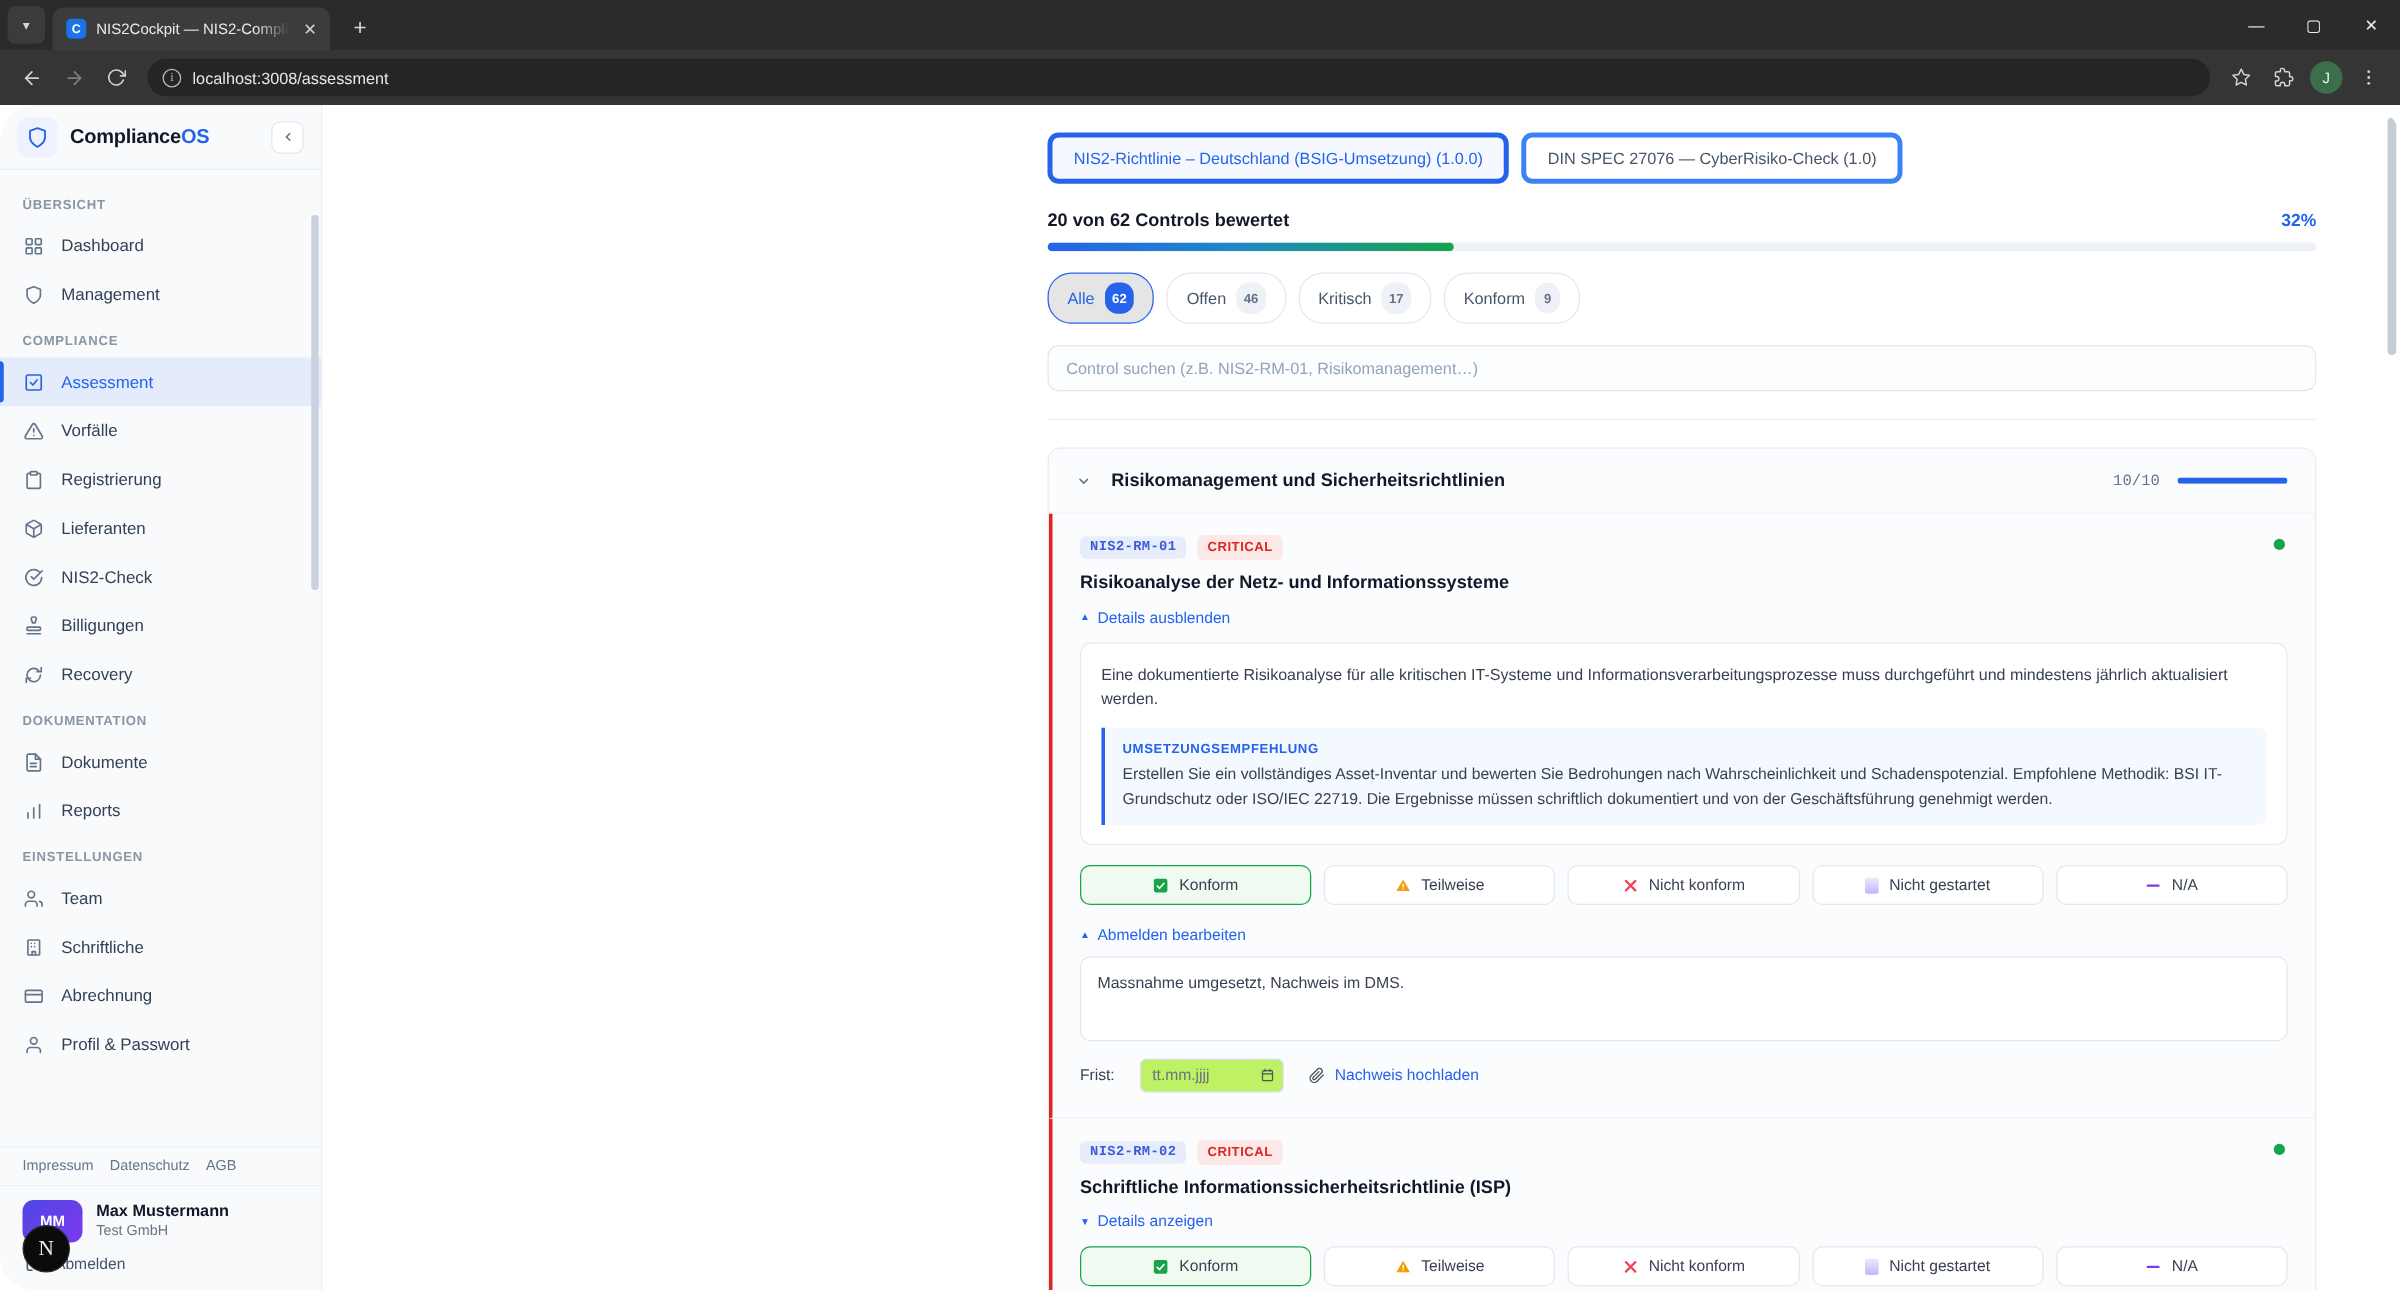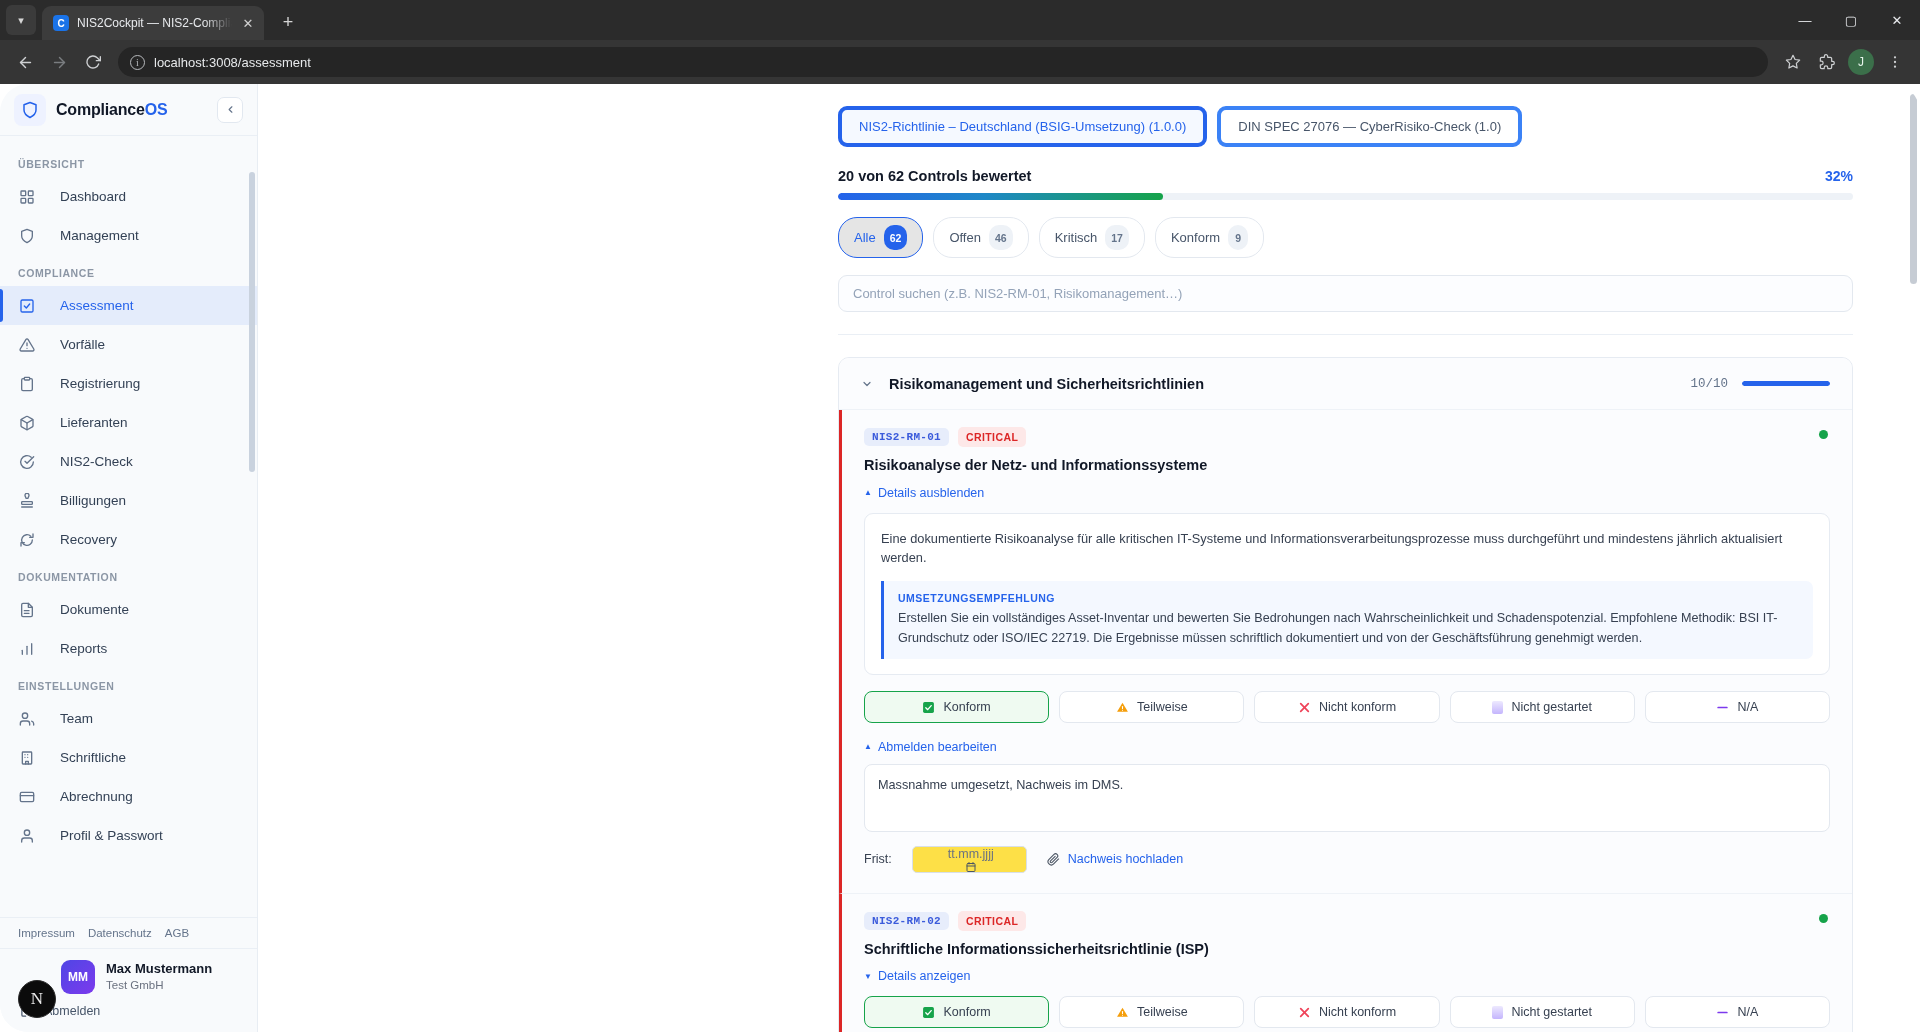--- a/index.html
+++ b/index.html
@@ -84,43 +84,43 @@
     display: flex; align-items: center; justify-content: center; flex: none; }
   .brand-name { font-size: 16px; font-weight: bold; color: #111827; letter-spacing: -.2px; }
   .brand-name .os { color: #2563eb; }
   .collapse-btn { margin-left: auto; width: 26px; height: 26px; border: 1px solid #e2e8f0;
     border-radius: 7px; background: #fff; display: flex; align-items: center; justify-content: center;
     color: #64748b; font-size: 11px; cursor: pointer; }
 
   .nav { flex: 1; padding: 10px 0 0 0; overflow: hidden; }
   .nav-section { font-size: 10.5px; letter-spacing: .6px; color: #8b96a5; font-weight: bold;
     padding: 12px 18px 7px 18px; }
-  .nav-item { height: 39px; display: flex; align-items: center; gap: 24px; padding: 0 18px;
+  .nav-item { height: 39px; display: flex; align-items: center; gap: 13px; padding: 0 18px;
     color: #334155; font-size: 13.5px; cursor: pointer; position: relative; }
   .nav-item .ico { width: 18px; height: 18px; display: flex; align-items: center;
     justify-content: center; color: #64748b; flex: none; }
   .nav-item.active { background: #e4ecfb; color: #2563eb; font-weight: 500; }
   .nav-item.active .ico { color: #2563eb; }
   .nav-item.active::before { content:""; position: absolute; left: 0; top: 3px; bottom: 3px;
     width: 3px; border-radius: 0 3px 3px 0; background: #2563eb; }
 
   .sb-scrollbar { position: absolute; right: 2px; top: 88px; width: 6px; height: 300px;
     border-radius: 3px; background: #c9d2de; cursor: pointer; }
 
   .legal-bar { border-top: 1px solid #eaeff5; border-bottom: 1px solid #eaeff5;
     padding: 9px 18px; display: flex; gap: 13px; background: #f8fafc; flex: none; }
   .legal-bar a { color: #64748b; font-size: 11.5px; text-decoration: none; cursor: pointer; }
 
   .user-box { padding: 11px 18px 14px 18px; display: flex; flex-direction: column;
     gap: 9px; background: #f8fafc; flex: none; }
   .user-row { display: flex; align-items: center; gap: 11px; }
-  .user-av { width: 34px; height: 34px; border-radius: 9px;
+  .user-av { width: 48px; height: 34px; border-radius: 9px;
     background: linear-gradient(135deg,#4f46e5,#7c3aed);
     color: #fff; font-size: 12px; font-weight: bold;
-    display: flex; align-items: center; justify-content: center; flex: none; margin-left: 43px; }
+    display: flex; align-items: center; justify-content: center; flex: none; }
   .user-name { font-size: 13px; font-weight: bold; color: #111827; line-height: 1.25; }
   .user-org { font-size: 11.5px; color: #6b7280; line-height: 1.3; }
   .logout { display: flex; align-items: center; gap: 9px; color: #475569;
     font-size: 12.5px; cursor: pointer; padding-left: 2px; }
 
   .nextjs-badge { position: absolute; left: 18px; bottom: 14px; width: 38px; height: 38px;
     border-radius: 50%; background: #0b0b0b; border: 1px solid #2a2a2a; color: #eaeaea;
     display: flex; align-items: center; justify-content: center; font-size: 17px;
     font-family: "Liberation Serif", serif; cursor: pointer; z-index: 5; }
 
@@ -197,22 +197,22 @@
   .st-ico { font-size: 12px; line-height: 1; display: flex; align-items: center; }
   .sq { width: 11px; height: 13px; border-radius: 2px; display: inline-block; }
 
   .notes-area { width: 100%; height: 68px; border: 1px solid #e3e8ef; border-radius: 8px;
     background: #fff; padding: 11px 13px; font-size: 12.7px; color: #374151;
     font-family: "Liberation Sans", sans-serif; resize: none; margin: 10px 0 11px 0;
     line-height: 1.5; }
   .foot-row { display: flex; align-items: center; gap: 20px; }
   .frist-label { font-size: 12.5px; color: #374151; }
   .date-inp { width: 115px; height: 27px; border: 1px solid #d8dfe8; border-radius: 5px;
-    background: #fde047; display: flex; align-items: center; justify-content: space-between;
-    padding: 0 6px 0 9px; color: #6b7280; font-size: 12.5px; cursor: pointer; flex-direction: column; }
+    background: #bef264; display: flex; align-items: center; justify-content: space-between;
+    padding: 0 6px 0 9px; color: #6b7280; font-size: 12.5px; cursor: pointer; }
   .upload-link { display: flex; align-items: center; gap: 8px; color: #2563eb;
     font-size: 12.5px; cursor: pointer; }
 
   .main-scrollbar { position: absolute; right: 3px; top: 10px; width: 7px; height: 190px;
     border-radius: 4px; background: #c6ccd4; cursor: pointer; }
 
   svg { display: block; }
 </style>
 </head>
 <body>

